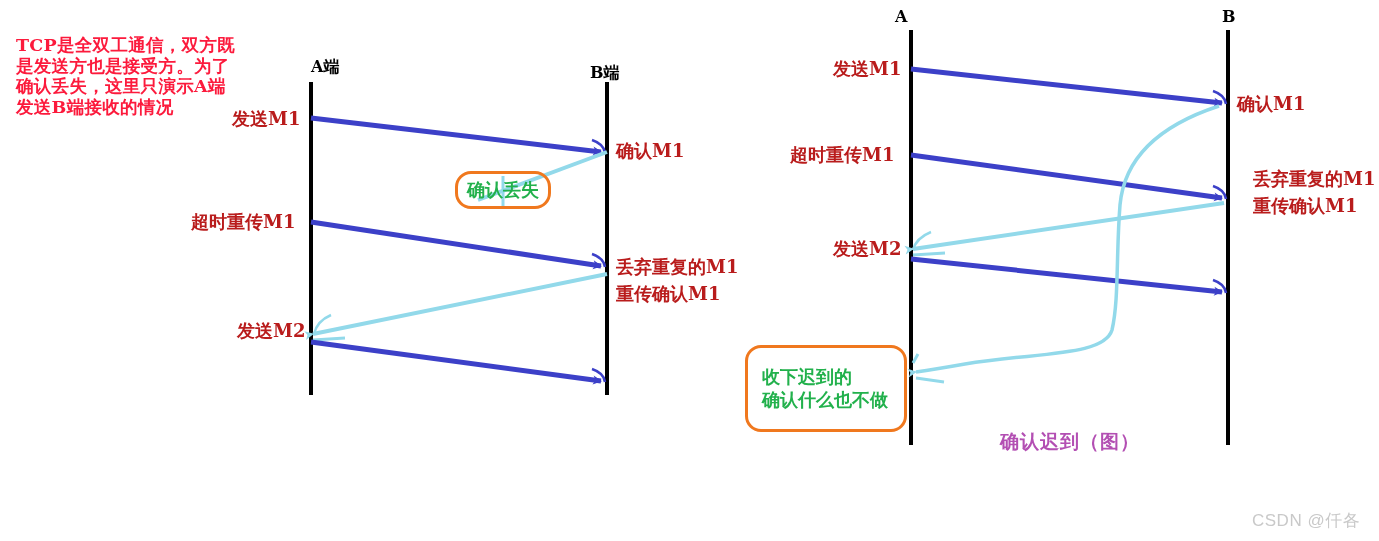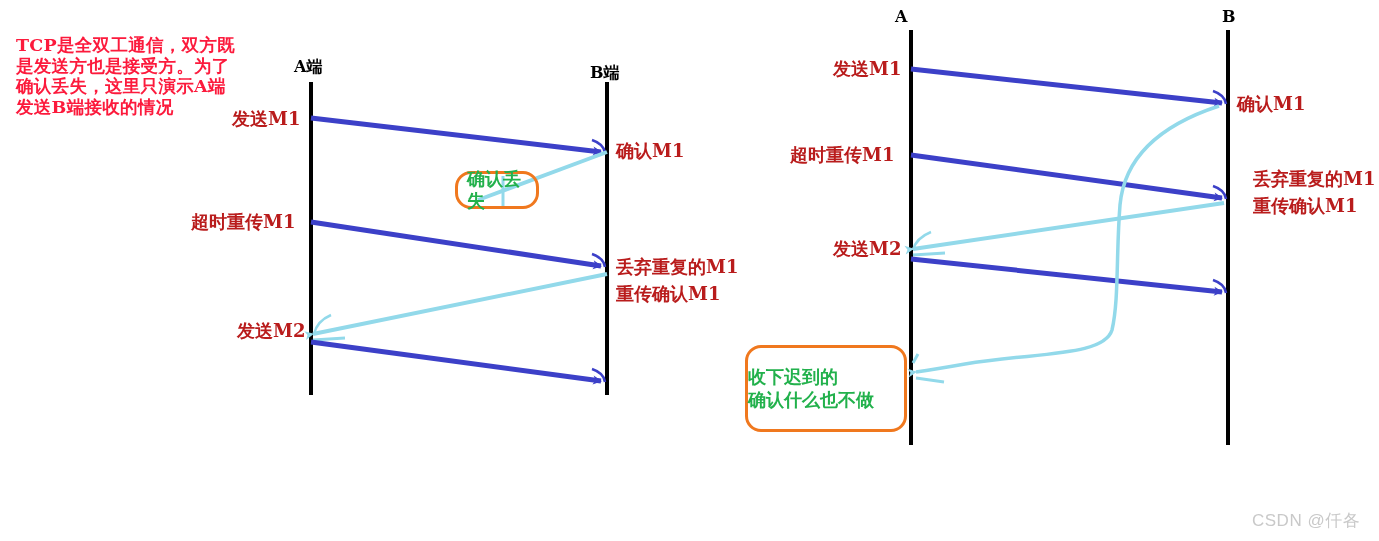--- a/index.html
+++ b/index.html
@@ -137,48 +137,49 @@
              C948,367 930,370 916,372" stroke="#92d9ea" stroke-width="3.5" fill="none" marker-end="url(#arrowLightL)"></path>
     <line x1="916" y1="378" x2="944" y2="382" stroke="#92d9ea" stroke-width="3"></line>
     <path d="M913,363 l5,-9" stroke="#92d9ea" stroke-width="3" fill="none"></path>
   </svg>
 
   <div class="txt note-red" style="left:16px; top:35px;">TCP是全双工通信，双方既
 是发送方也是接受方。为了
 确认丢失，这里只演示A端
 发送B端接收的情况</div>
 
-  <div class="txt endpoint-label" style="left:294px; top:58px;">A端</div>
+  <div class="txt endpoint-label" style="left:311px; top:58px;">A端</div>
   <div class="txt endpoint-label" style="left:590px; top:64px;">B端</div>
 
   <div class="txt msg-label" style="left:232px; top:108px;">发送M1</div>
   <div class="txt msg-label" style="left:191px; top:211px;">超时重传M1</div>
   <div class="txt msg-label" style="left:237px; top:320px;">发送M2</div>
 
   <div class="txt msg-label" style="left:616px; top:140px;">确认M1</div>
   <div class="txt msg-label" style="left:616px; top:256px;">丢弃重复的M1</div>
   <div class="txt msg-label" style="left:616px; top:283px;">重传确认M1</div>
 
-  <div class="callout" style="left:455px; top:171px; width:84px; height:38px; padding-left:9px;">
+  <div class="callout" style="left:455px; top:171px; width:96px; height:38px; padding-left:9px;">
     <span class="callout-text">确认丢失</span>
   </div>
 
 
   <div class="txt endpoint-label" style="left:895px; top:8px;">A</div>
   <div class="txt endpoint-label" style="left:1222px; top:8px;">B</div>
 
   <div class="txt msg-label" style="left:833px; top:58px;">发送M1</div>
   <div class="txt msg-label" style="left:790px; top:144px;">超时重传M1</div>
   <div class="txt msg-label" style="left:833px; top:238px;">发送M2</div>
 
   <div class="txt msg-label" style="left:1237px; top:93px;">确认M1</div>
   <div class="txt msg-label" style="left:1253px; top:168px;">丢弃重复的M1</div>
   <div class="txt msg-label" style="left:1253px; top:195px;">重传确认M1</div>
 
-  <div class="callout" style="left:745px; top:345px; width:162px; height:87px; ">
+  <div class="callout" style="left:745px; top:345px; width:162px; height:87px; padding-left:14px;">
     <span class="callout-text">收下迟到的
 确认什么也不做</span>
   </div>
 
+  <div class="txt caption" style="left:1000px; top:430px;">确认迟到（图）</div>
 
   <div class="txt watermark" style="left:1252px; top:511px;">CSDN @仟各</div>
 
 </div>
 
 </body></html>

